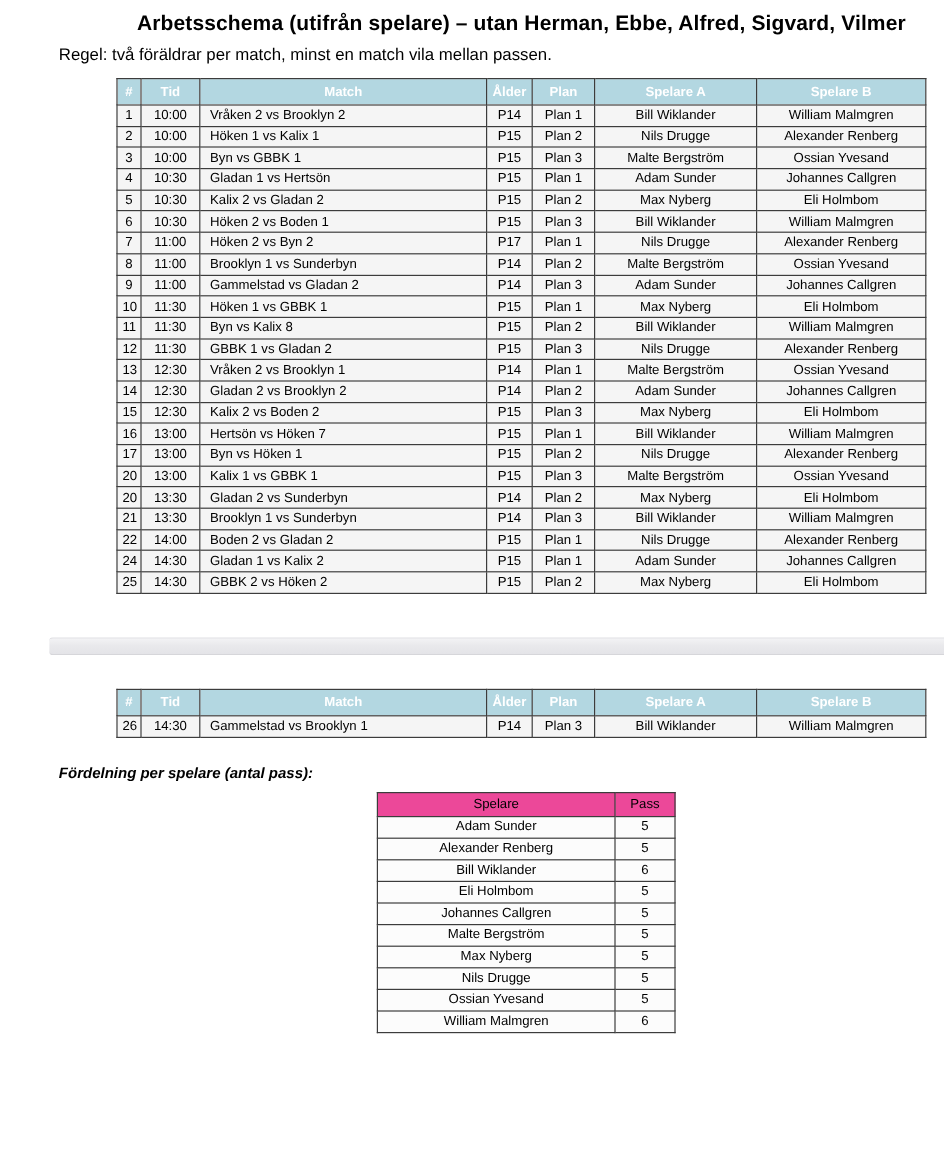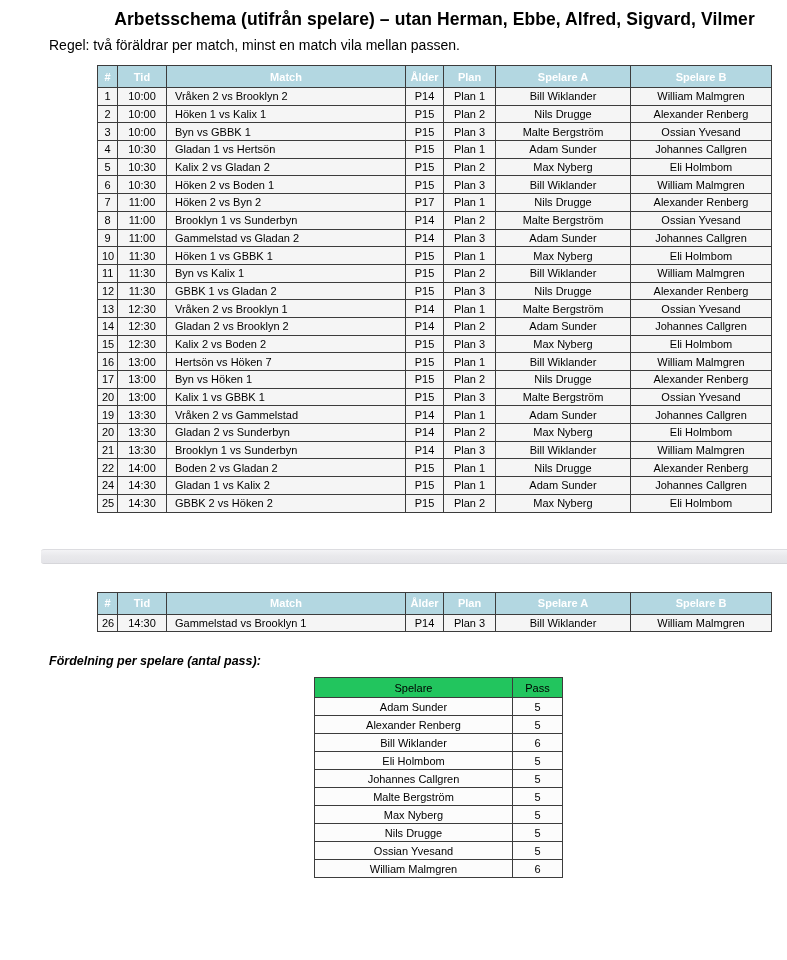--- a/index.html
+++ b/index.html
@@ -79,21 +79,21 @@
     font-style: italic;
   }
   table.distribution {
     table-layout: fixed;
     width: 248px;
     margin: 9px 0 0 273px;
     border-collapse: collapse;
     font-size: 11px;
   }
   table.distribution th {
-    background: #22c55e;
+    background: #ec4899;
     color: #000000;
     font-weight: normal;
     height: 19px;
     border: 1px solid #3c3c3c;
     text-align: center;
     padding: 0 4px;
   }
   table.distribution td {
     background: #fcfcfc;
     border: 1px solid #3c3c3c;
@@ -221,21 +221,21 @@
           <td>11:30</td>
           <td>Höken 1 vs GBBK 1</td>
           <td>P15</td>
           <td>Plan 1</td>
           <td>Max Nyberg</td>
           <td>Eli Holmbom</td>
         </tr>
         <tr>
           <td>11</td>
           <td>11:30</td>
-          <td>Byn vs Kalix 1</td>
+          <td>Byn vs Kalix 8</td>
           <td>P15</td>
           <td>Plan 2</td>
           <td>Bill Wiklander</td>
           <td>William Malmgren</td>
         </tr>
         <tr>
           <td>12</td>
           <td>11:30</td>
           <td>GBBK 1 vs Gladan 2</td>
           <td>P15</td>
@@ -289,29 +289,20 @@
           <td>Alexander Renberg</td>
         </tr>
         <tr>
           <td>20</td>
           <td>13:00</td>
           <td>Kalix 1 vs GBBK 1</td>
           <td>P15</td>
           <td>Plan 3</td>
           <td>Malte Bergström</td>
           <td>Ossian Yvesand</td>
-        </tr>
-        <tr>
-          <td>19</td>
-          <td>13:30</td>
-          <td>Vråken 2 vs Gammelstad</td>
-          <td>P14</td>
-          <td>Plan 1</td>
-          <td>Adam Sunder</td>
-          <td>Johannes Callgren</td>
         </tr>
         <tr>
           <td>20</td>
           <td>13:30</td>
           <td>Gladan 2 vs Sunderbyn</td>
           <td>P14</td>
           <td>Plan 2</td>
           <td>Max Nyberg</td>
           <td>Eli Holmbom</td>
         </tr>

